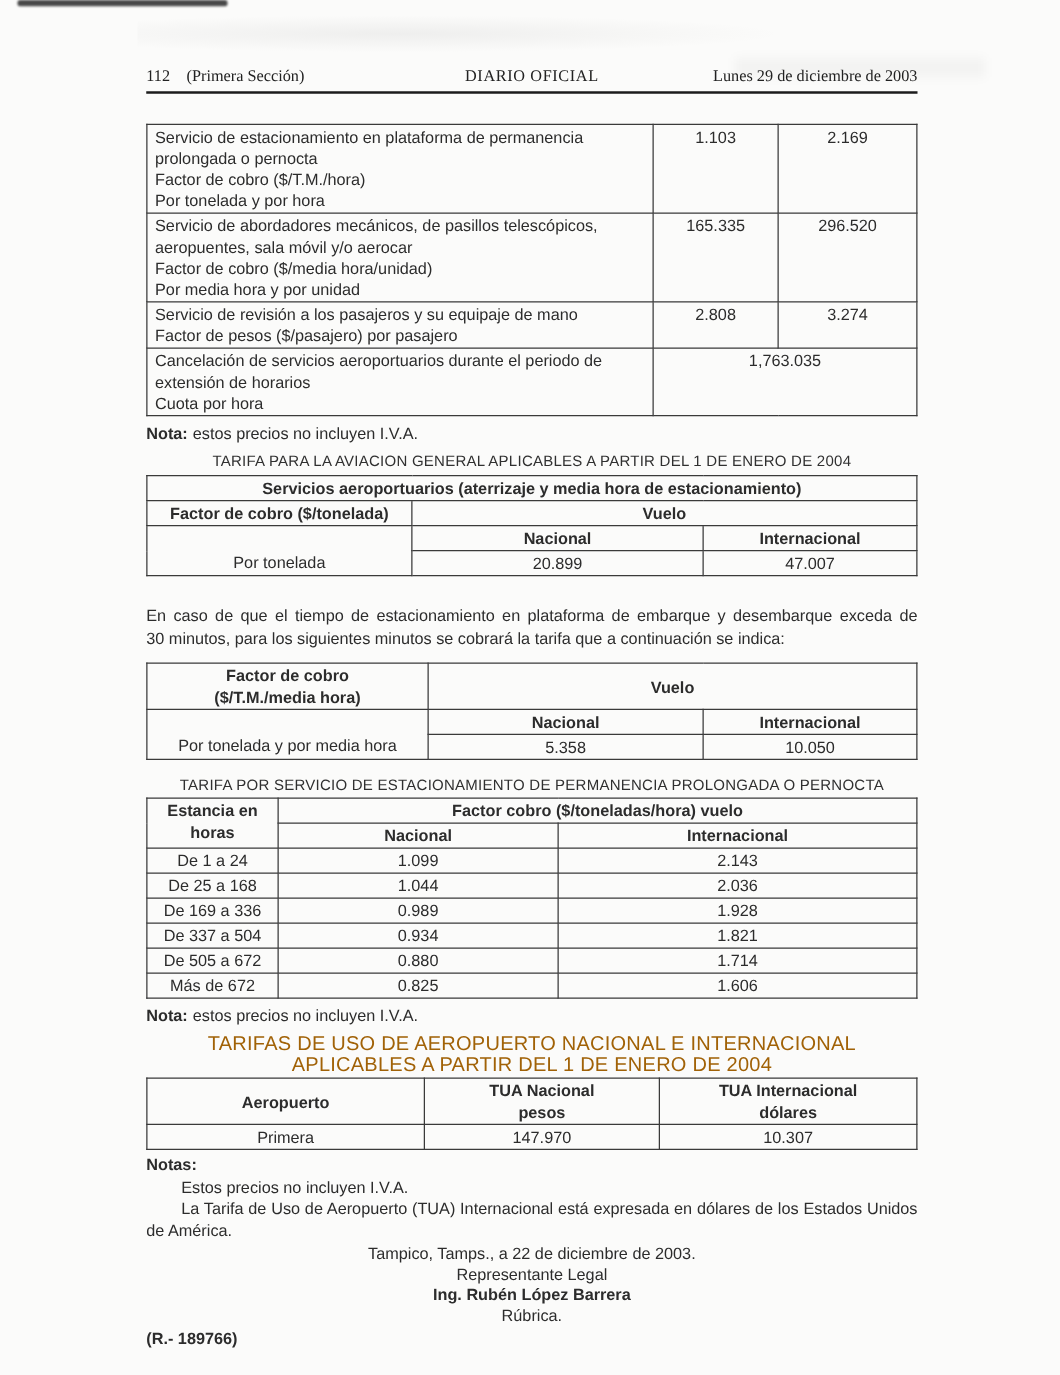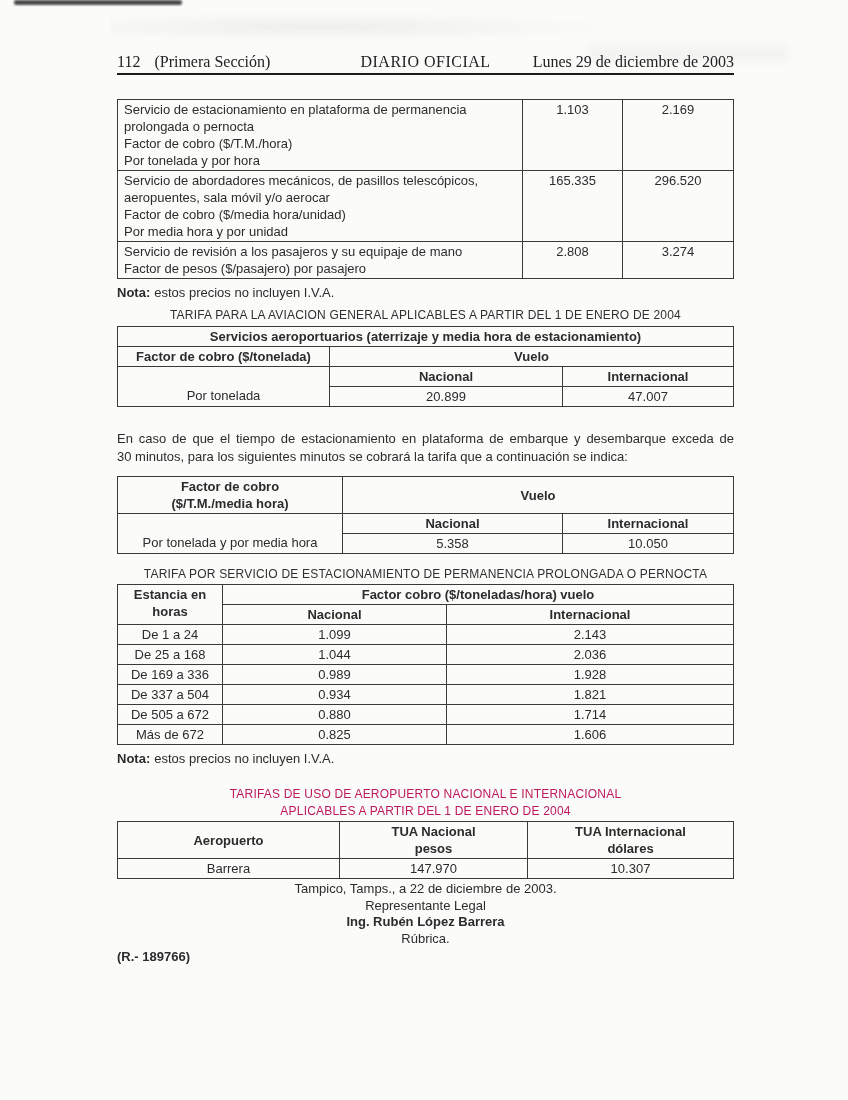--- a/index.html
+++ b/index.html
@@ -13,21 +13,21 @@
   .smear-band { left:110px; top:12px; width:520px; height:30px;
     background:radial-gradient(ellipse at 40% 50%, rgba(90,90,90,.08), rgba(0,0,0,0) 70%); }
   .smear-right { right:60px; top:46px; width:200px; height:16px; background:rgba(0,0,0,.03); filter:blur(4px); }
 
   .content { position:absolute; left:117px; top:53px; width:617px; }
 
   
   .masthead {
     position:relative; height:16px; padding-bottom:4px;
     border-bottom:2.5px solid #1c1c1c;
-    font-family:"Liberation Serif", serif; font-size:16px; color:#222;
+    font-family:"Liberation Serif", serif; font-size:13px; color:#222;
   }
   .mh-left { position:absolute; left:0; top:0; }
   .mh-left .num { margin-right:10px; }
   .mh-center { position:absolute; left:50%; top:0; transform:translateX(-50%); letter-spacing:.5px; white-space:nowrap; }
   .mh-right { position:absolute; right:0; top:0; white-space:nowrap; }
 
   
   table.t { border-collapse:collapse; table-layout:fixed; width:100%; }
   table.t td {
     border:1px solid #3a3a3a; padding:1px 6px; vertical-align:top;
@@ -43,21 +43,21 @@
   .t4 { margin-top:2px; }
   .t4 td { line-height:16px; }
   .t4 td.hdr { line-height:17px; }
   .t5 { margin-top:1px; }
 
   .nota { margin-top:5px; line-height:17px; }
   .nota .lab { font-weight:bold; margin-right:4px; }
 
   .sec-title { margin-top:6px; text-align:center; font-size:12px; line-height:16px; color:#303030; letter-spacing:.2px; }
   .sec-title.gap { margin-top:12px; }
-  .tua-title { margin-top:19px; text-align:center; font-size:12px; line-height:17px; color:#be185d; letter-spacing:.2px; }
+  .tua-title { margin-top:6px; text-align:center; font-size:16px; line-height:17px; color:#a16207; letter-spacing:.2px; }
 
   .para { margin-top:23px; line-height:18px; }
   .para .just { text-align:justify; text-align-last:justify; }
 
   .notas-block { margin-top:3px; line-height:17.5px; }
   .notas-block .lab { font-weight:bold; }
   .indent { padding-left:28px; }
   .just-full { text-align:justify; text-align-last:justify; }
 
   .closing { margin-top:2px; text-align:center; line-height:16.5px; }
@@ -111,20 +111,28 @@
           <td class="center">296.520</td>
         </tr>
         <tr>
           <td>
             <div>Servicio de revisión a los pasajeros y su equipaje de mano</div>
             <div>Factor de pesos ($/pasajero) por pasajero</div>
           </td>
           <td class="center">2.808</td>
           <td class="center">3.274</td>
         </tr>
+        <tr>
+          <td>
+            <div>Cancelación de servicios aeroportuarios durante el periodo de</div>
+            <div>extensión de horarios</div>
+            <div>Cuota por hora</div>
+          </td>
+          <td class="center" colspan="2">1,763.035</td>
+        </tr>
       </tbody>
     </table>
 
     <div class="nota">
       <span class="lab">Nota:</span><span>estos precios no incluyen I.V.A.</span>
     </div>
 
     <div class="sec-title">TARIFA PARA LA AVIACION GENERAL APLICABLES A PARTIR DEL 1 DE ENERO DE 2004</div>
 
     <table class="t t2">
@@ -255,27 +263,33 @@
           <td class="bold center">
             <div>TUA Nacional</div>
             <div>pesos</div>
           </td>
           <td class="bold center">
             <div>TUA Internacional</div>
             <div>dólares</div>
           </td>
         </tr>
         <tr>
-          <td class="center">Barrera</td>
+          <td class="center">Primera</td>
           <td class="center">147.970</td>
           <td class="center">10.307</td>
         </tr>
       </tbody>
     </table>
 
+    <div class="notas-block">
+      <div class="lab">Notas:</div>
+      <div class="indent">Estos precios no incluyen I.V.A.</div>
+      <div class="indent just-full">La Tarifa de Uso de Aeropuerto (TUA) Internacional está expresada en dólares de los Estados Unidos</div>
+      <div>de América.</div>
+    </div>
 
     <div class="closing">
       <div>Tampico, Tamps., a 22 de diciembre de 2003.</div>
       <div>Representante Legal</div>
       <div class="bold">Ing. Rubén López Barrera</div>
       <div>Rúbrica.</div>
     </div>
 
     <div class="registry">(R.- 189766)</div>
 

